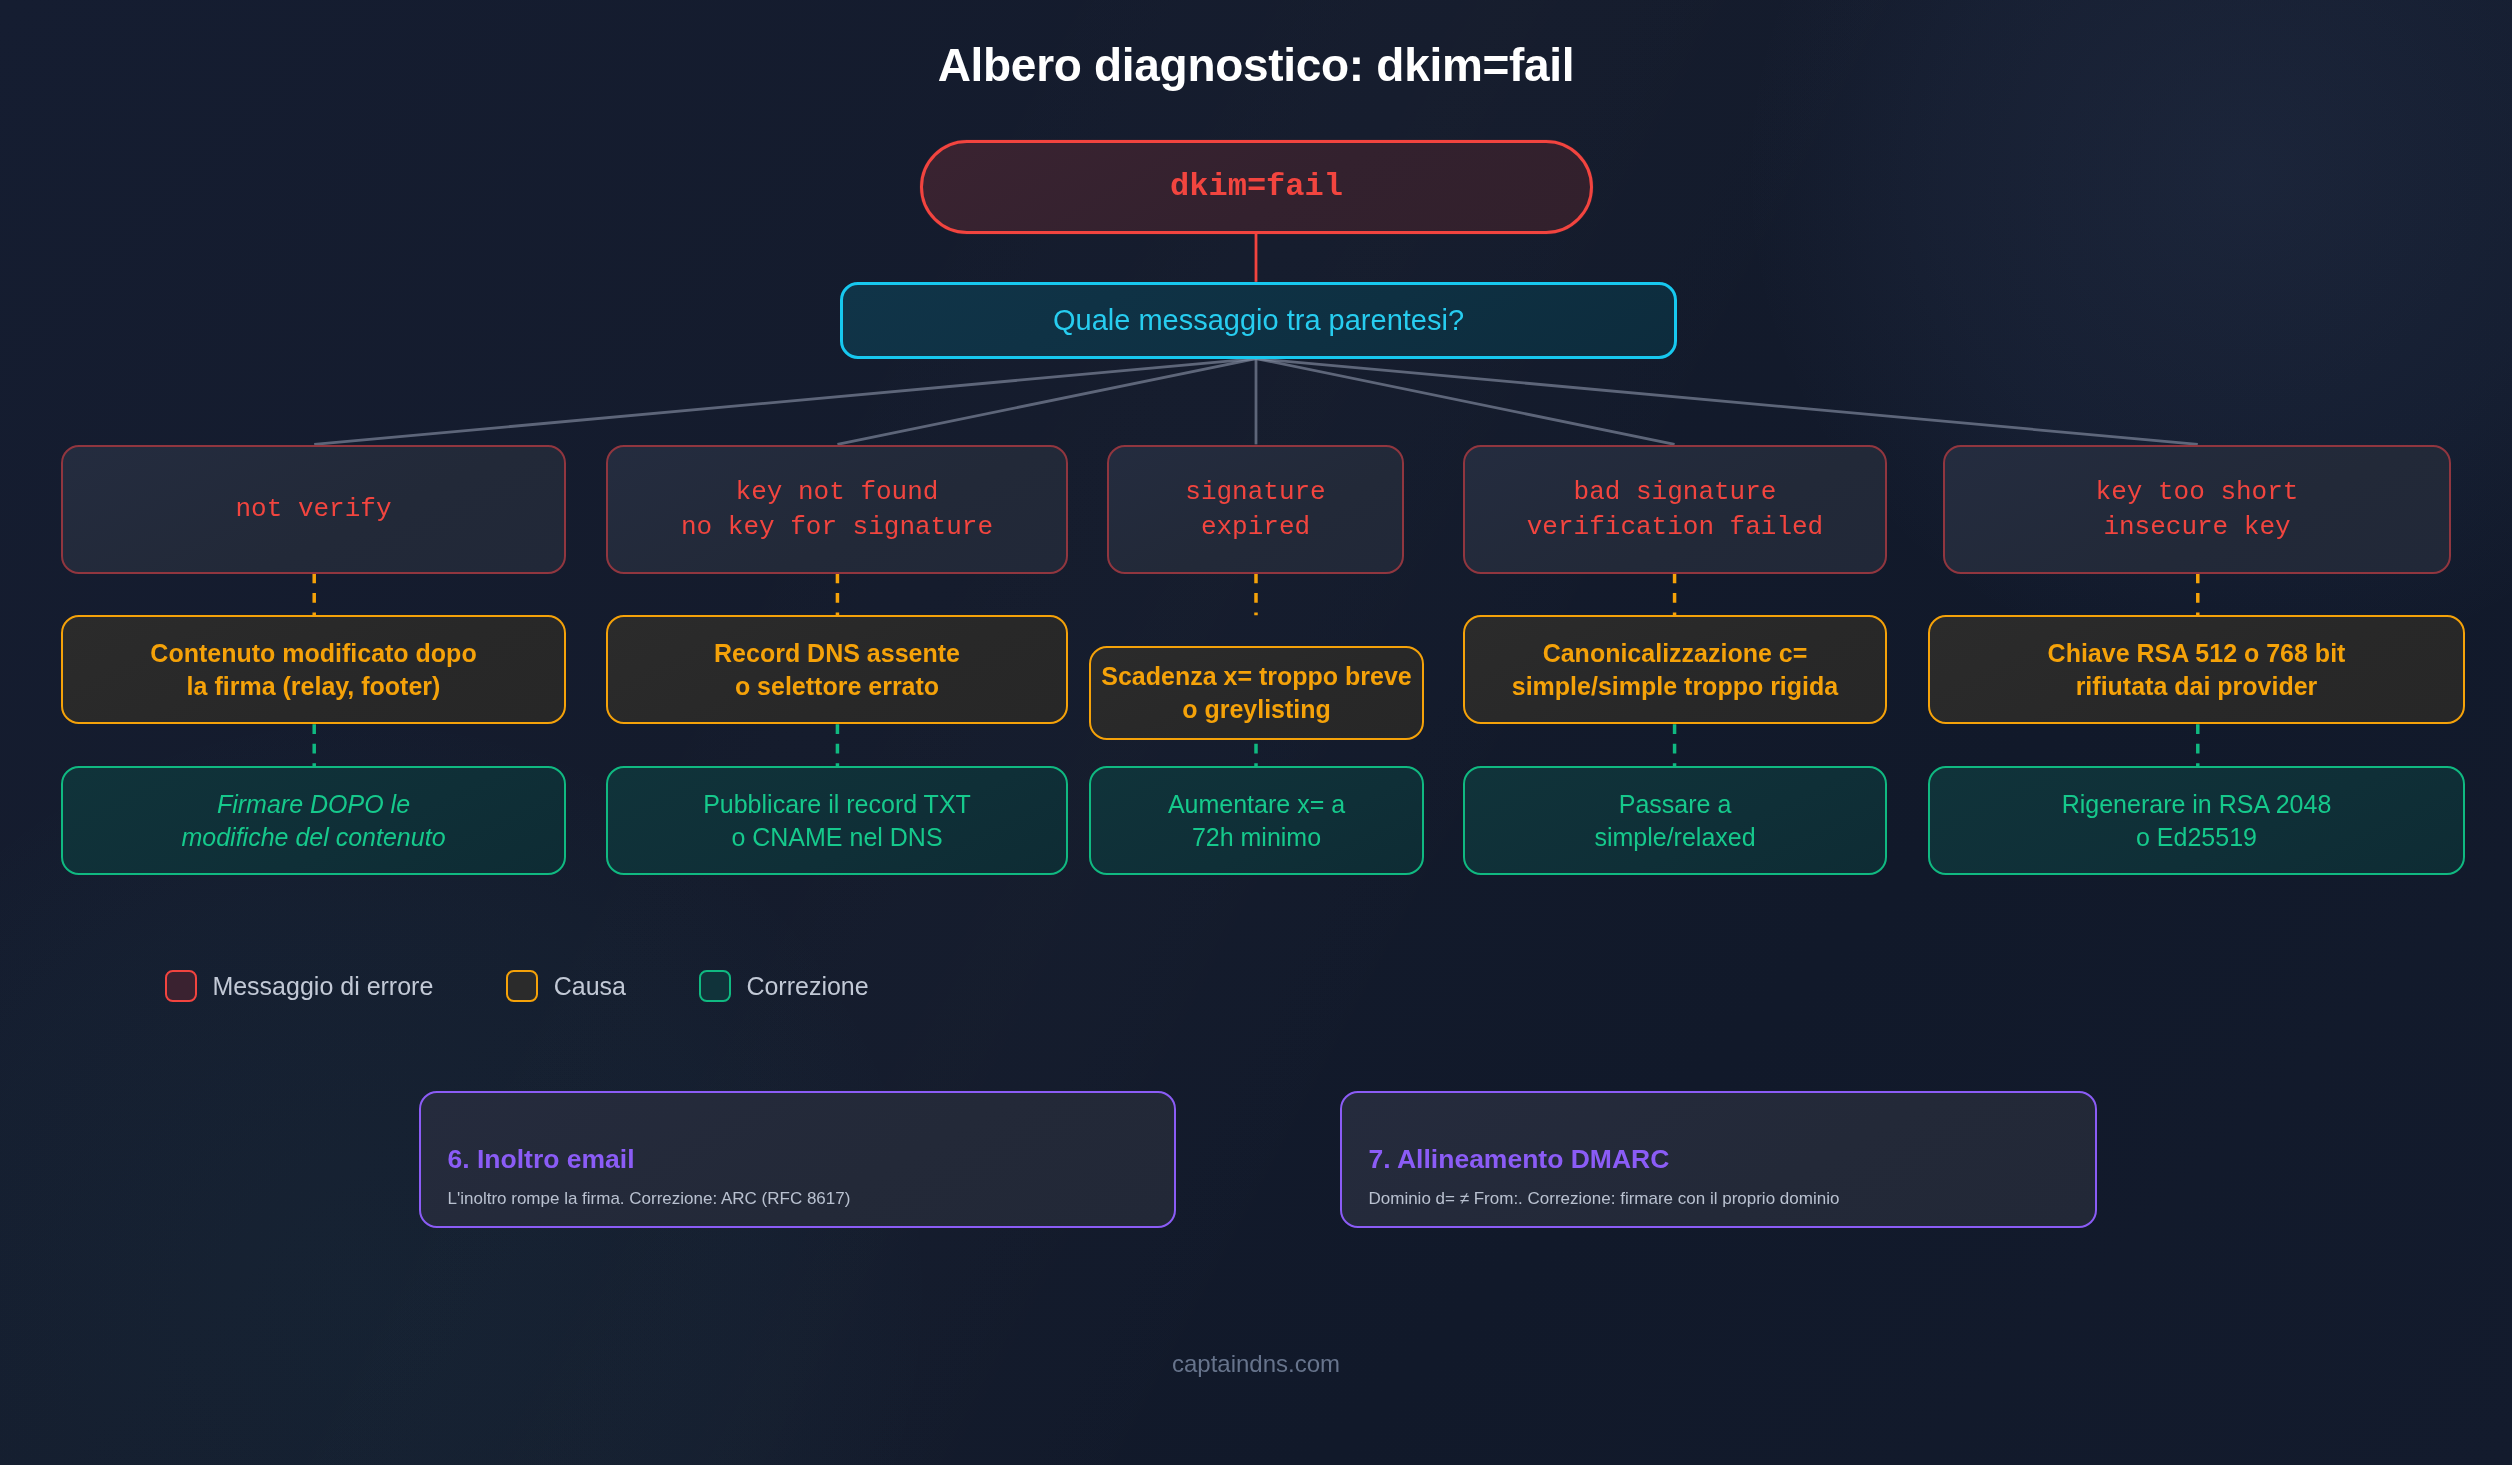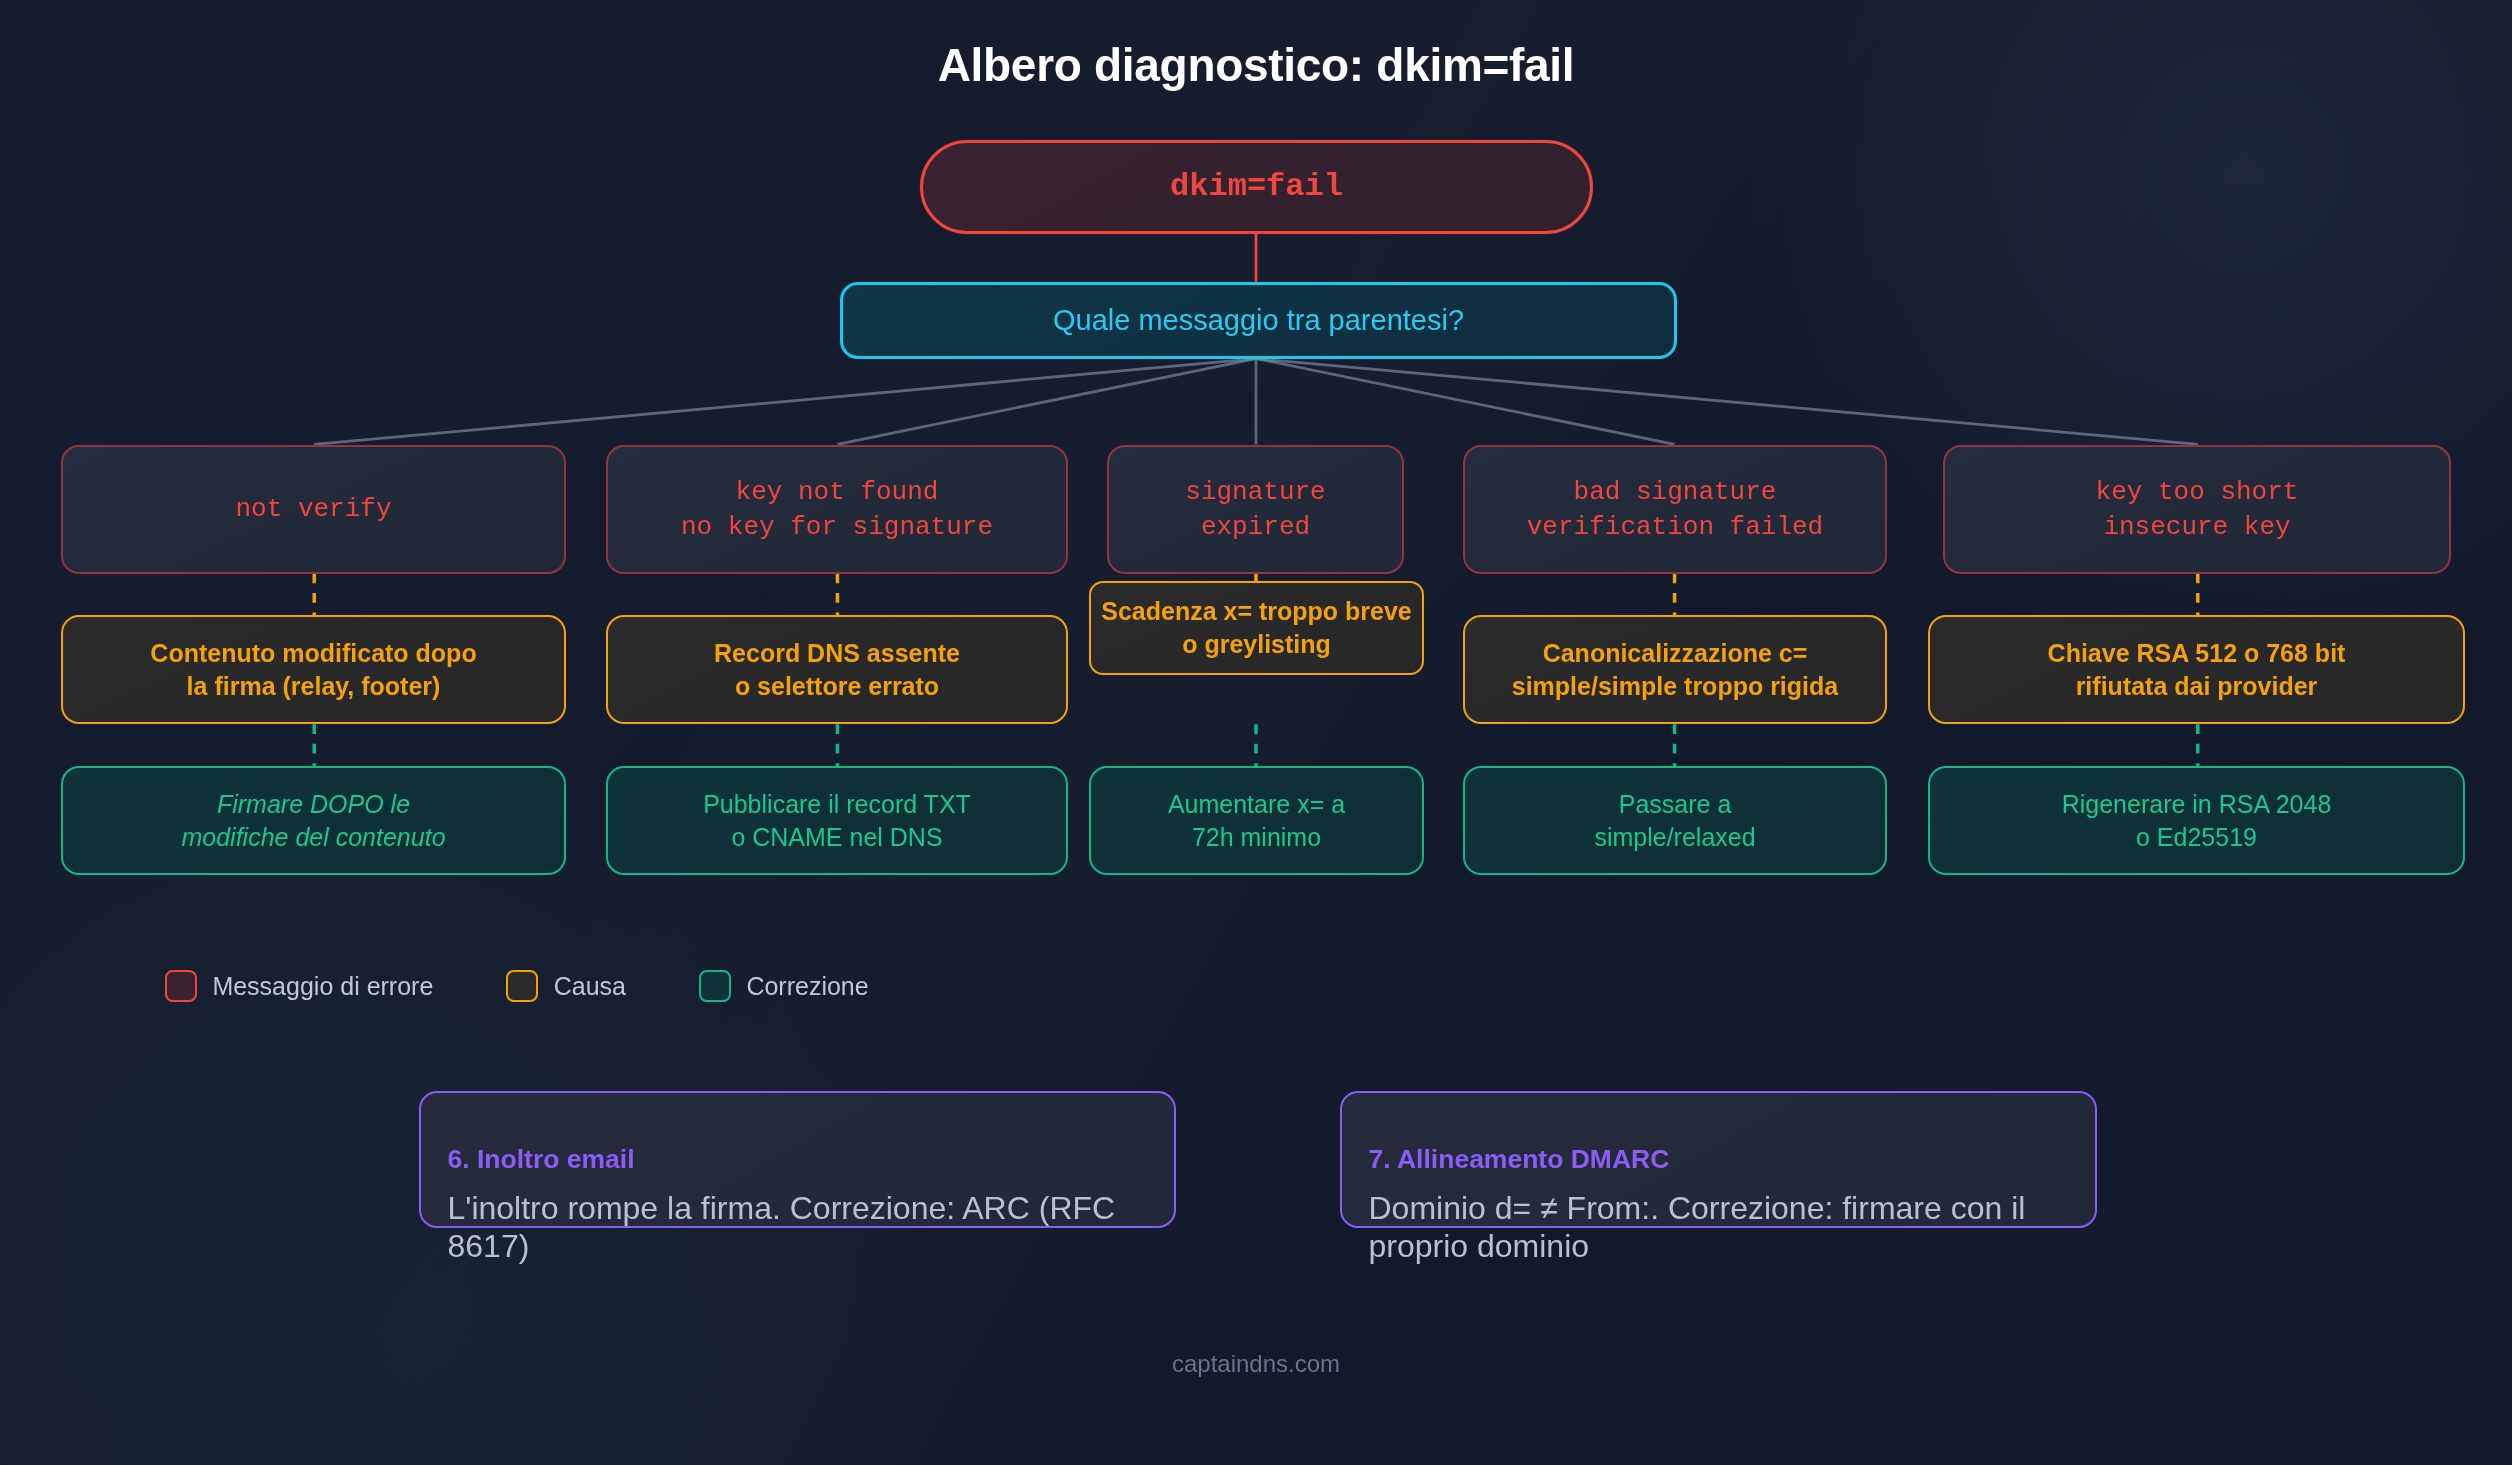--- a/index.html
+++ b/index.html
@@ -68,21 +68,21 @@
   .sw-err{border:2.8px solid #f2443f;background:#3a2230;}
   .sw-cause{border:2.8px solid #f5a209;background:#2b2b2b;}
   .sw-fix{border:2.8px solid #10b981;background:#10333a;}
   .legend-label{font-size:25px;color:#c2c9d6;}
 
   .notecard{position:absolute;box-sizing:border-box;
     border:2.1px solid #8b5cf6;border-radius:18px;
     background:linear-gradient(150deg,#252b3d 0%,#232938 60%,#222837 100%);
     padding:21px 26.5px 24px 26.5px;}
   .note-title{font-size:26.5px;color:#8b5cf6;font-weight:bold;margin-bottom:14px;margin-top:30px;}
-  .note-body{font-size:32px;color:#b9c1d0;line-height:1.2;}
+  .note-body{font-size:17px;color:#b9c1d0;line-height:1.2;}
 
   .footer{position:absolute;left:0;right:0;top:1350px;text-align:center;
     font-size:24px;color:#67748c;}
 </style>
 </head>
 <body>
 
 <div class="bg-wrap">
   <div class="bg-base"></div>
   <div class="glow-tr"></div>
@@ -161,21 +161,21 @@
       <div>o CNAME nel DNS</div>
     </div>
   </div>
 
   <div class="node err" style="left:1107px;top:445px;width:297px;height:129px;">
     <div class="lines">
       <div>signature</div>
       <div>expired</div>
     </div>
   </div>
-  <div class="node cause" style="left:1089px;top:581px;width:335px;height:94px;border-radius:14px;">
+  <div class="node cause" style="left:1089px;top:646px;width:335px;height:94px;">
     <div class="lines">
       <div>Scadenza x= troppo breve</div>
       <div>o greylisting</div>
     </div>
   </div>
   <div class="node fix" style="left:1089px;top:766px;width:335px;height:109px;">
     <div class="lines">
       <div>Aumentare x= a</div>
       <div>72h minimo</div>
     </div>

